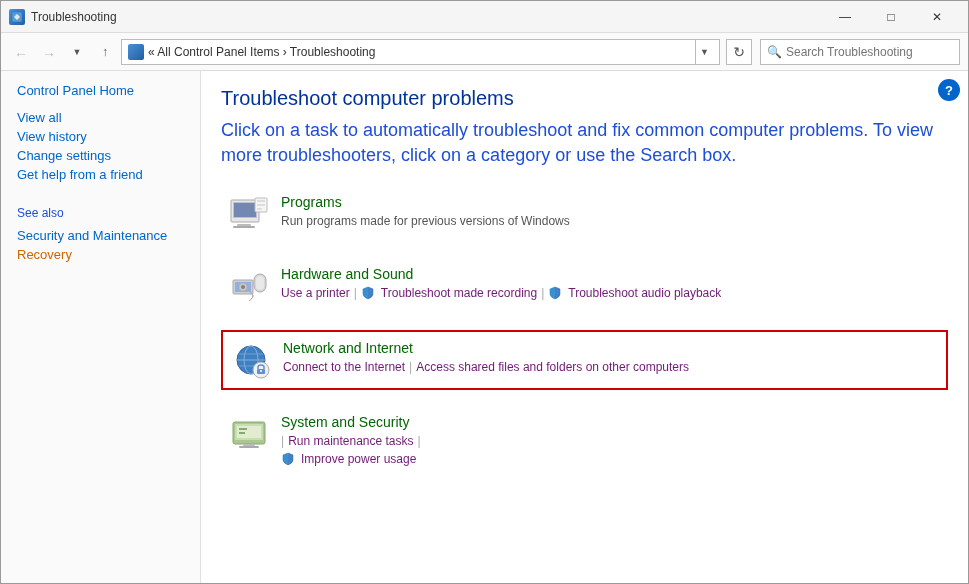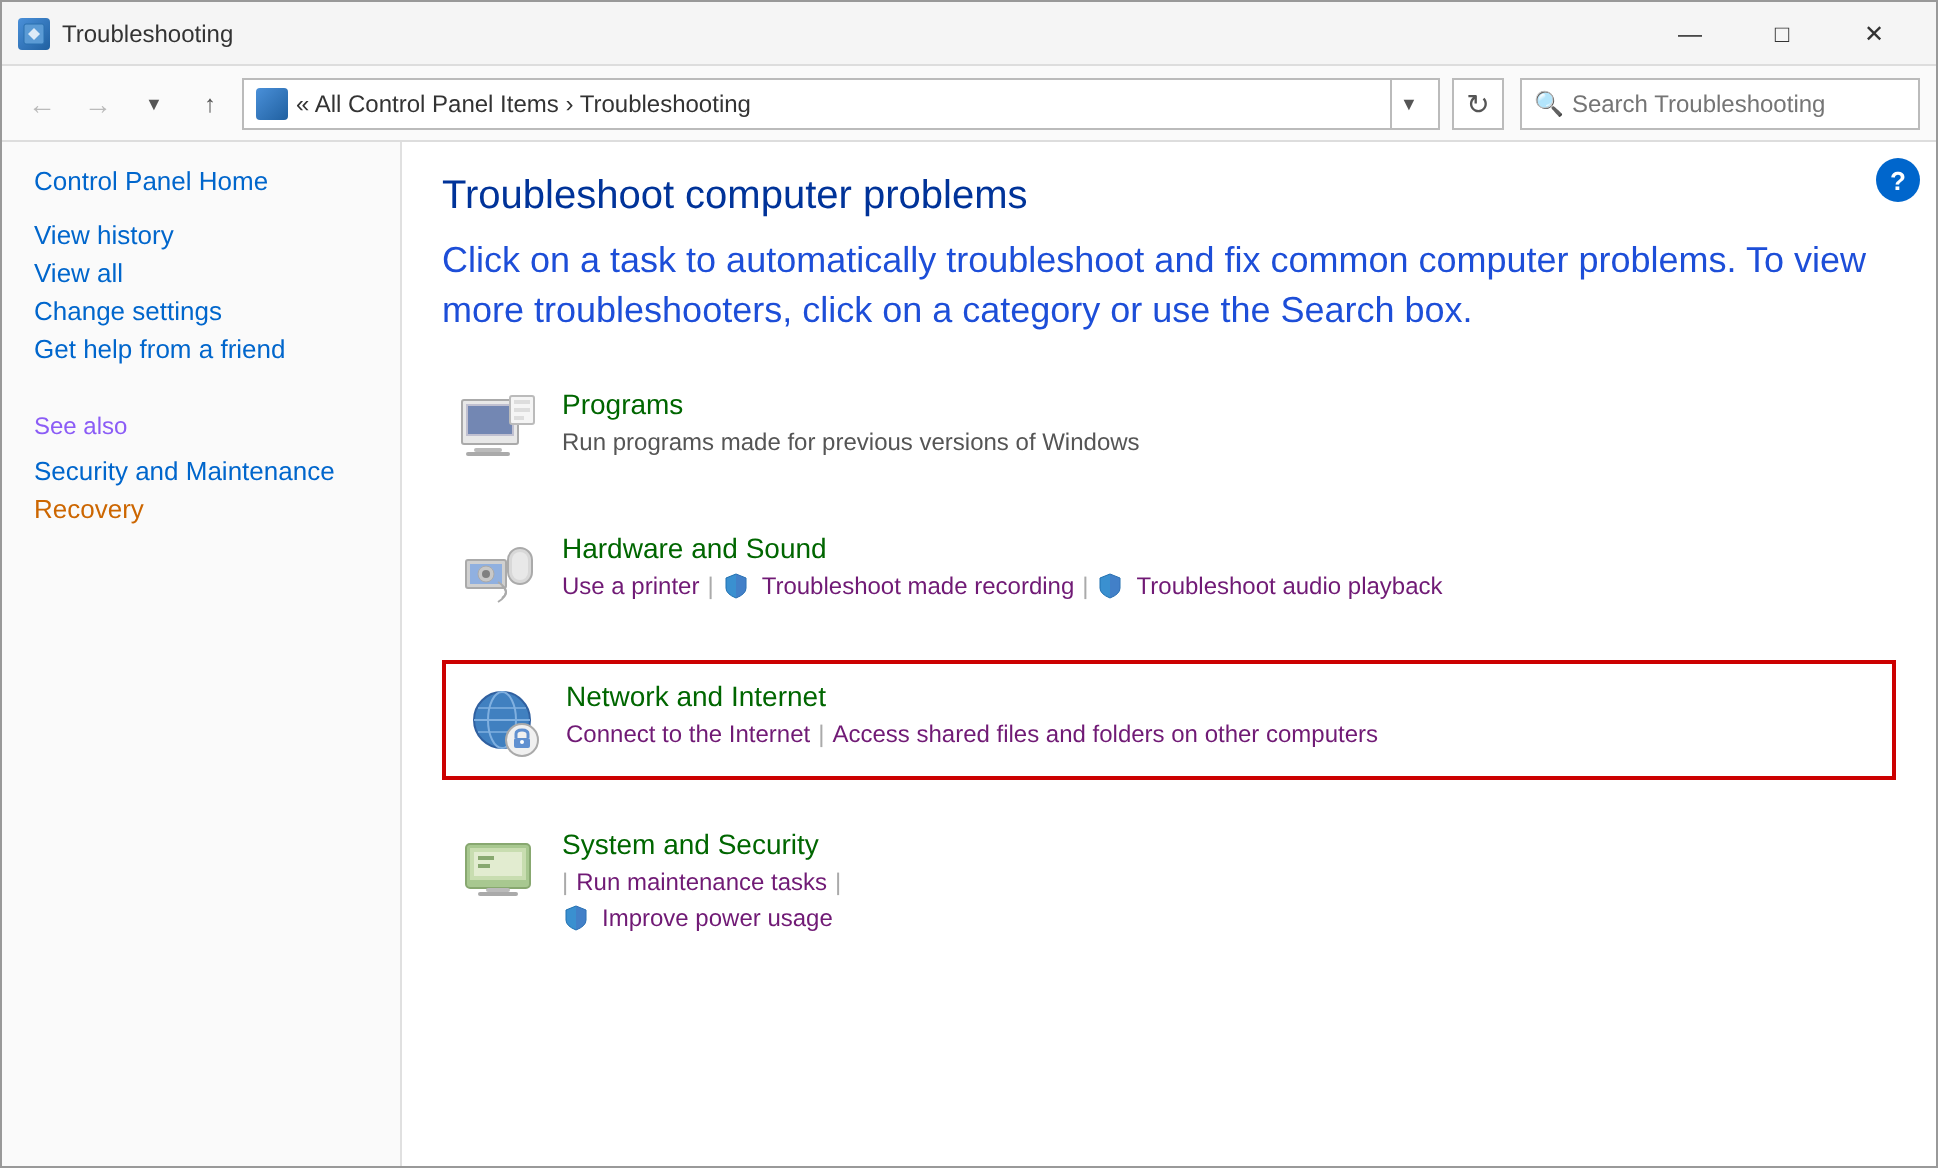--- a/index.html
+++ b/index.html
@@ -28,21 +28,21 @@
     .search-icon { color: #888; font-size: 12px; }
     .search-input { border: none; outline: none; font-size: 12px; color: #888; flex: 1; background: transparent; }
 
     
     .main-layout { display: flex; flex: 1; overflow: hidden; }
 
     
     .sidebar { width: 200px; padding: 12px 16px; border-right: 1px solid #e0e0e0; background: #fafafa; flex-shrink: 0; overflow-y: auto; }
     .sidebar-link { color: #0066cc; font-size: 13px; cursor: pointer; display: block; margin-bottom: 4px; text-decoration: none; }
     .sidebar-section { margin-top: 24px; }
-    .sidebar-section-title { color: #8b5cf6; font-size: 12px; margin-bottom: 8px; }
+    .sidebar-section-title { color: #1d4ed8; font-size: 12px; margin-bottom: 8px; }
 
     
     .content { flex: 1; padding: 16px 20px; overflow-y: auto; position: relative; }
     .help-btn { position: absolute; top: 8px; right: 8px; width: 22px; height: 22px; background: #0066cc; color: #fff; border-radius: 50%; display: flex; align-items: center; justify-content: center; font-size: 13px; font-weight: bold; cursor: pointer; }
 
     .page-title { font-size: 20px; color: #003399; font-weight: normal; margin-bottom: 8px; }
     .page-desc { font-size: 18px; color: #1d4ed8; line-height: 1.4; margin-bottom: 18px; }
 
     
     .category-item { display: flex; align-items: flex-start; margin-bottom: 16px; padding: 8px; gap: 12px; }
@@ -90,22 +90,22 @@
       <span class="search-icon">🔍</span>
       <input class="search-input" type="text" placeholder="Search Troubleshooting" style="">
     </div>
   </div>
 
   <div class="main-layout">
 
     <div class="sidebar">
       <a class="sidebar-link" style="font-weight: 500; color: #0066cc;">Control Panel Home</a>
       <div style="margin-top: 12px;">
+        <a class="sidebar-link">View all</a>
         <a class="sidebar-link">View history</a>
-        <a class="sidebar-link">View all</a>
         <a class="sidebar-link">Change settings</a>
         <a class="sidebar-link">Get help from a friend</a>
       </div>
       <div class="sidebar-section">
         <div class="sidebar-section-title">See also</div>
         <a class="sidebar-link">Security and Maintenance</a>
         <a class="sidebar-link" style="color: #cc6600;">Recovery</a>
       </div>
     </div>
 

